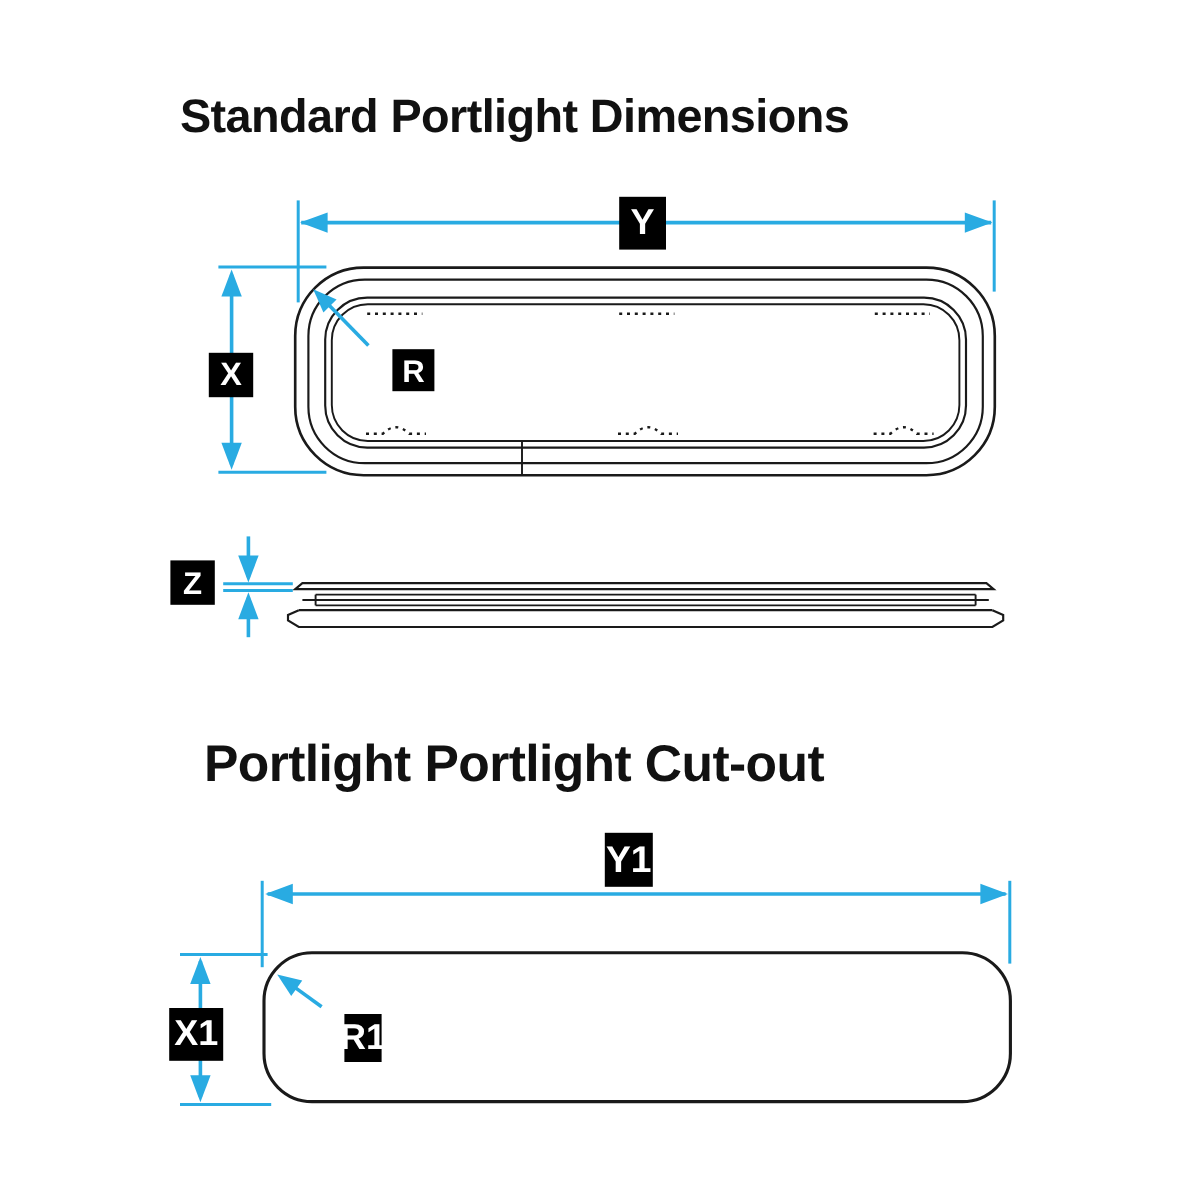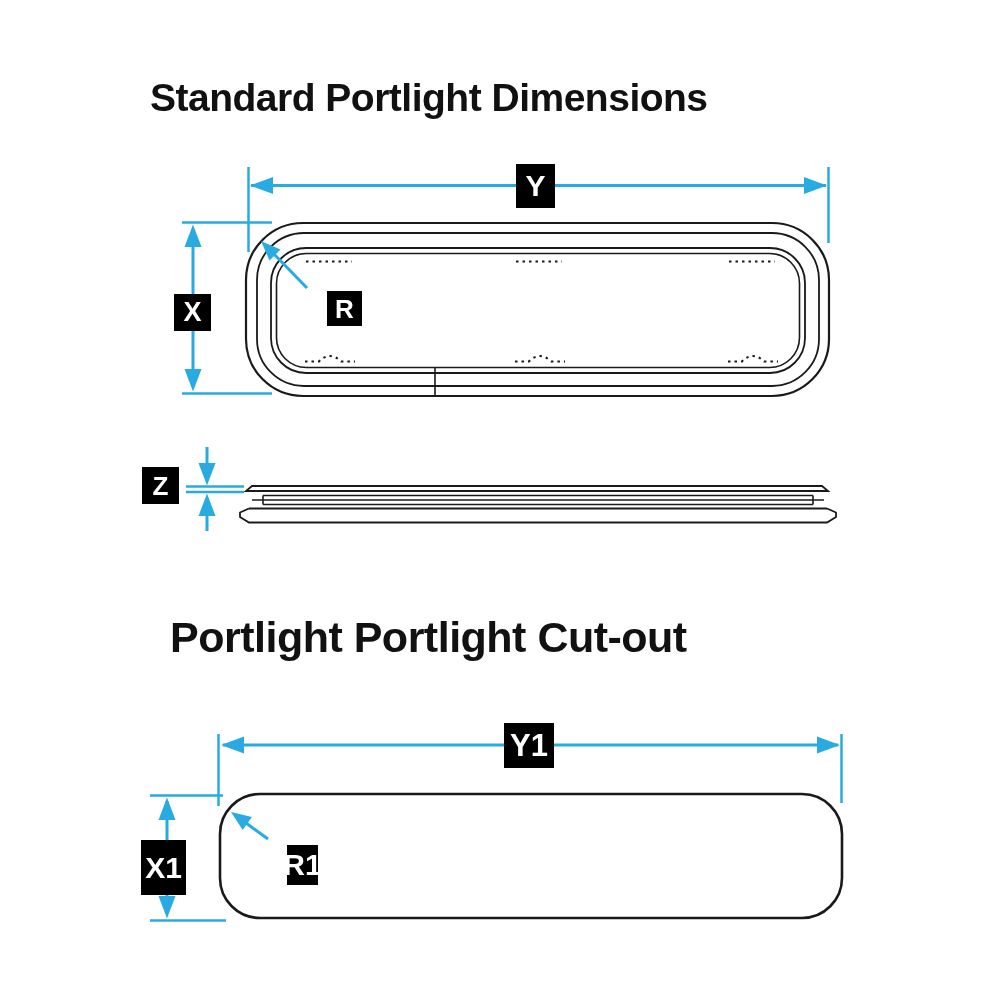--- a/index.html
+++ b/index.html
@@ -39,22 +39,22 @@
     display: flex;
     align-items: center;
     justify-content: center;
     line-height: 1;
     user-select: none;
   }
   .label-y  { left: 516px; top: 164px; width: 39px; height: 44px; font-size: 30px; }
   .label-x  { left: 174px; top: 294px; width: 37px; height: 37px; font-size: 27px; }
   .label-r  { left: 327px; top: 291px; width: 35px; height: 35px; font-size: 26px; }
   .label-z  { left: 142px; top: 467px; width: 37px; height: 37px; font-size: 26px; }
-  .label-y1 { left: 504px; top: 723px; width: 50px; height: 45px; font-size: 31px; }
-  .label-x1 { left: 141px; top: 840px; width: 45px; height: 55px; font-size: 30px; }
+  .label-y1 { left: 504px; top: 694px; width: 40px; height: 45px; font-size: 31px; }
+  .label-x1 { left: 141px; top: 840px; width: 45px; height: 44px; font-size: 30px; }
   .label-r1 { left: 287px; top: 845px; width: 31px; height: 40px; font-size: 30px; }
   .draw   { stroke: var(--drawing); fill: none; }
   .dim    { stroke: var(--dimension); fill: none; }
   .dimfill{ fill: var(--dimension); stroke: none; }
   .dotted { stroke: var(--drawing); fill: none; stroke-dasharray: 2.5 4; }
 </style>
 </head>
 <body>
 
 <div class="canvas">

